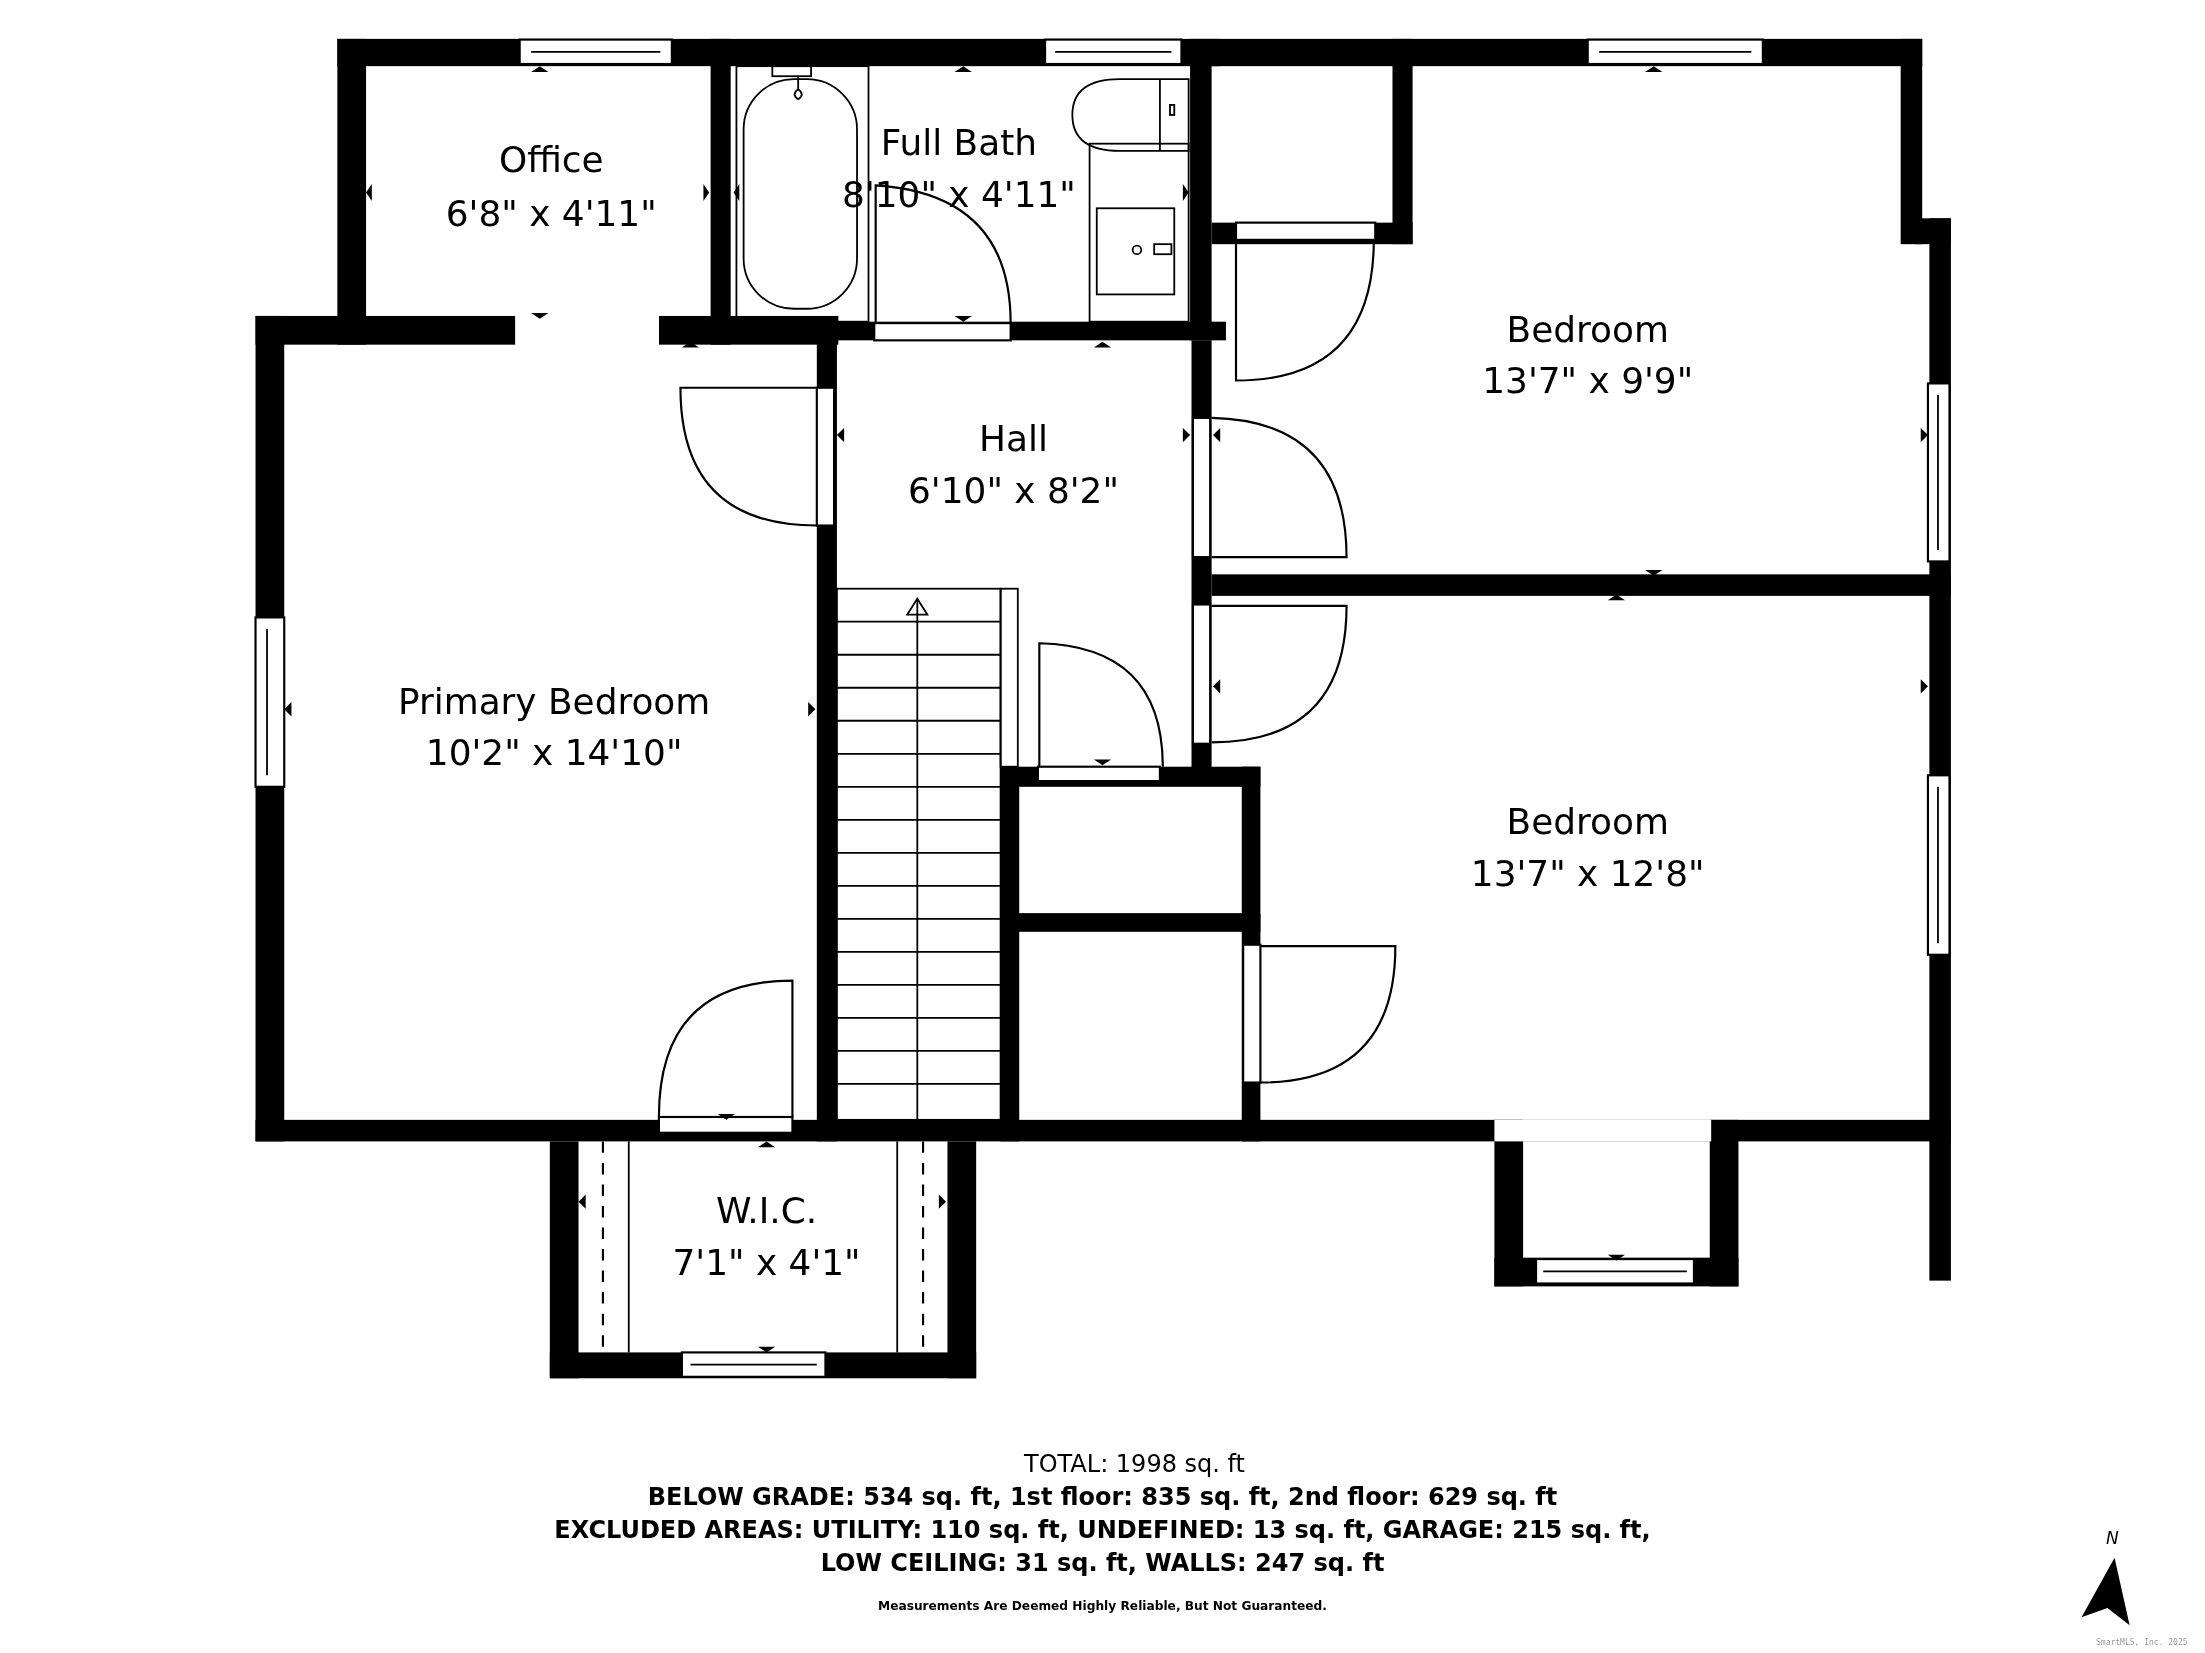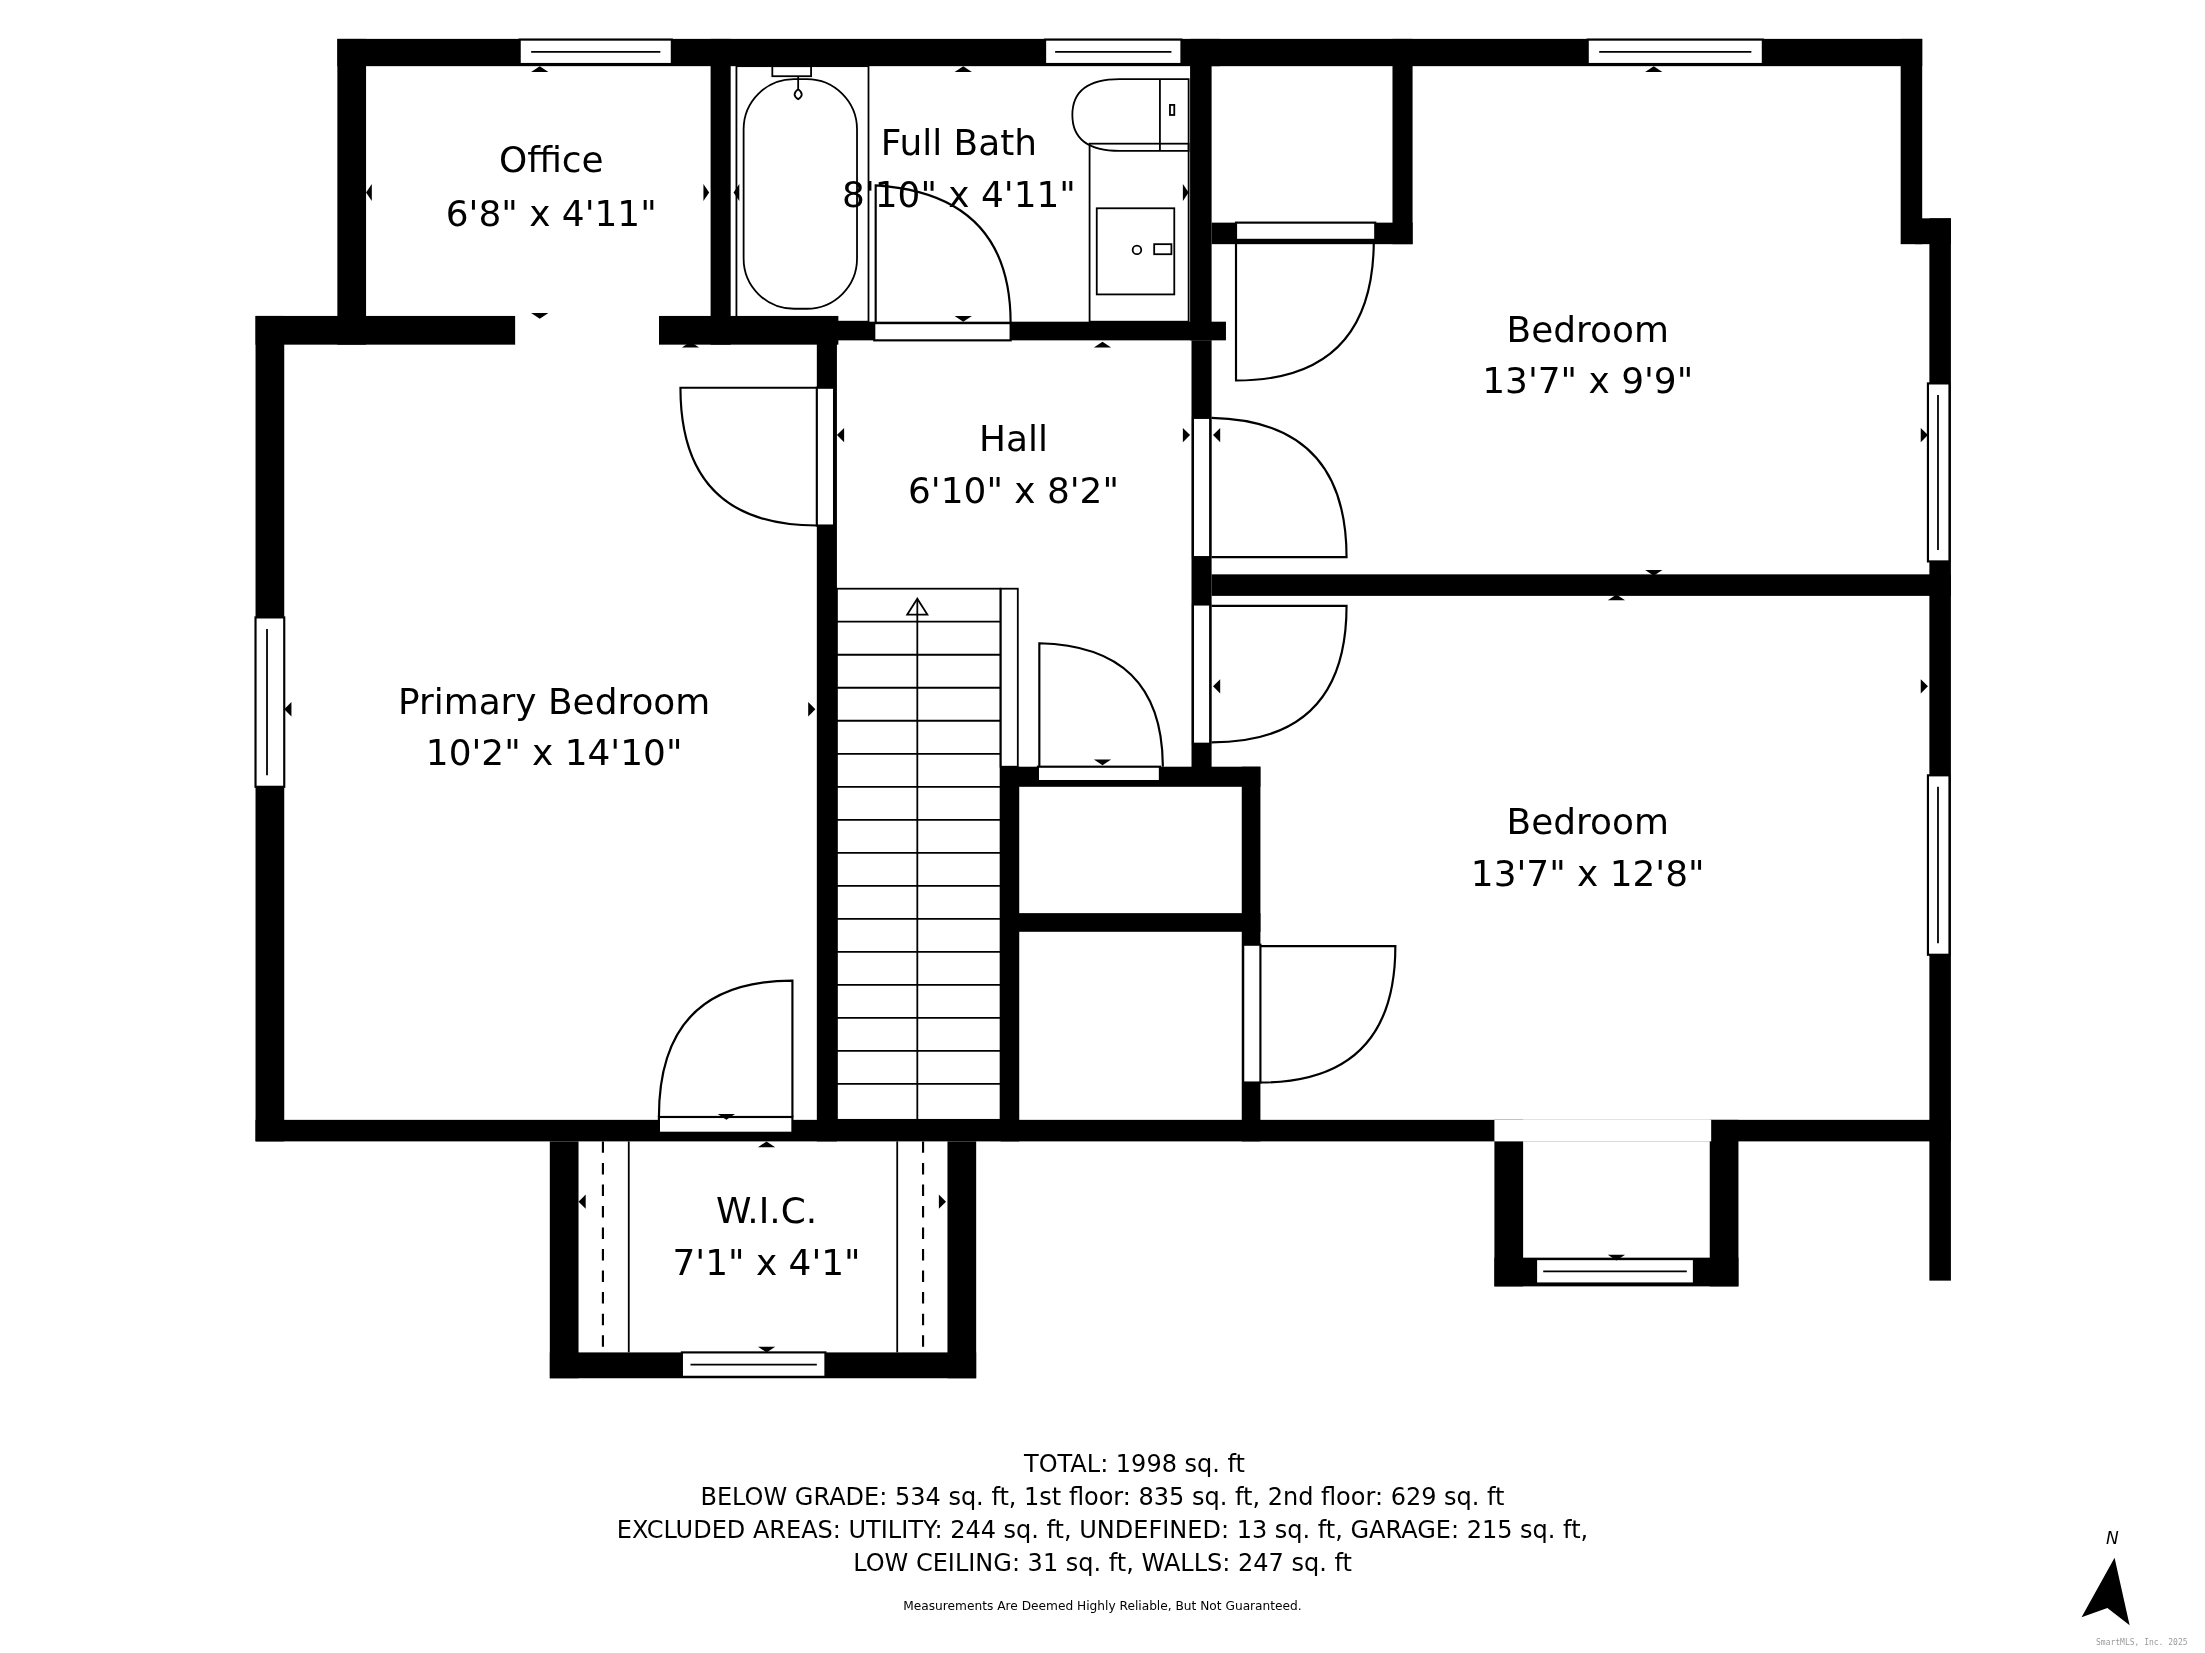--- a/index.html
+++ b/index.html
@@ -5,21 +5,21 @@
   html, body { margin: 0; padding: 0; background: #ffffff; }
   body { width: 2205px; height: 1654px; position: relative; overflow: hidden; font-family: "DejaVu Sans", sans-serif; }
   #plan { position: absolute; left: 0; top: 0; }
   .wall { fill: #000; }
   .open { fill: #fff; stroke: #000; stroke-width: 3; }
   .line { fill: none; stroke: #000; stroke-width: 3; }
   .thin { fill: none; stroke: #000; stroke-width: 2.5; }
   .dash { fill: none; stroke: #000; stroke-width: 3; stroke-dasharray: 16 14; }
   .mark { fill: #000; }
   .room-label { font-family: "DejaVu Sans", sans-serif; font-size: 50px; fill: #000; text-anchor: middle; }
-  .summary { position: absolute; left: 0; width: 2205px; text-align: center; color: #000; font-family: "DejaVu Sans", sans-serif; }
+  .summary { position: absolute; left: 0; width: 2205px; text-align: center; color: #000; font-family: "DejaVu Sans", sans-serif; font-weight: bold; }
   .total { top: 1450px; font-size: 24px; font-weight: normal; margin-left: 32px; }
   .line1 { top: 1483px; font-size: 24px; }
   .line2 { top: 1516px; font-size: 24px; }
   .line3 { top: 1549px; font-size: 24px; }
   .disclaimer { top: 1599px; font-size: 12.2px; }
   .north-label { position: absolute; left: 2106px; top: 1528px; font-size: 17px; font-style: italic; color: #000; }
   .copyright { position: absolute; left: 2096px; top: 1638px; font-size: 8px; color: #9a9a9a; font-weight: normal; font-family: "DejaVu Sans Mono", monospace; }
 </style>
 </head>
 <body>
@@ -219,18 +219,18 @@
 
     <text class="room-label" x="1068" y="1704">W.I.C.</text>
     <text class="room-label" x="1068" y="1776">7'1" x 4'1"</text>
   </g>
 
   <path class="mark" d="M2946 2170 L2900 2253 L2936 2240 L2967 2264 Z"></path>
 </svg>
 
 <div class="summary total">TOTAL: 1998 sq. ft</div>
 <div class="summary line1">BELOW GRADE: 534 sq. ft, 1st floor: 835 sq. ft, 2nd floor: 629 sq. ft</div>
-<div class="summary line2">EXCLUDED AREAS: UTILITY: 244 sq. ft, UNDEFINED: 13 sq. ft, GARAGE: 215 sq. ft,</div>
+<div class="summary line2">EXCLUDED AREAS: UTILITY: 110 sq. ft, UNDEFINED: 13 sq. ft, GARAGE: 215 sq. ft,</div>
 <div class="summary line3">LOW CEILING: 31 sq. ft, WALLS: 247 sq. ft</div>
 <div class="summary disclaimer">Measurements Are Deemed Highly Reliable, But Not Guaranteed.</div>
 <div class="north-label">N</div>
 <div class="copyright">SmartMLS, Inc.  2025</div>
 
 
 </body></html>

